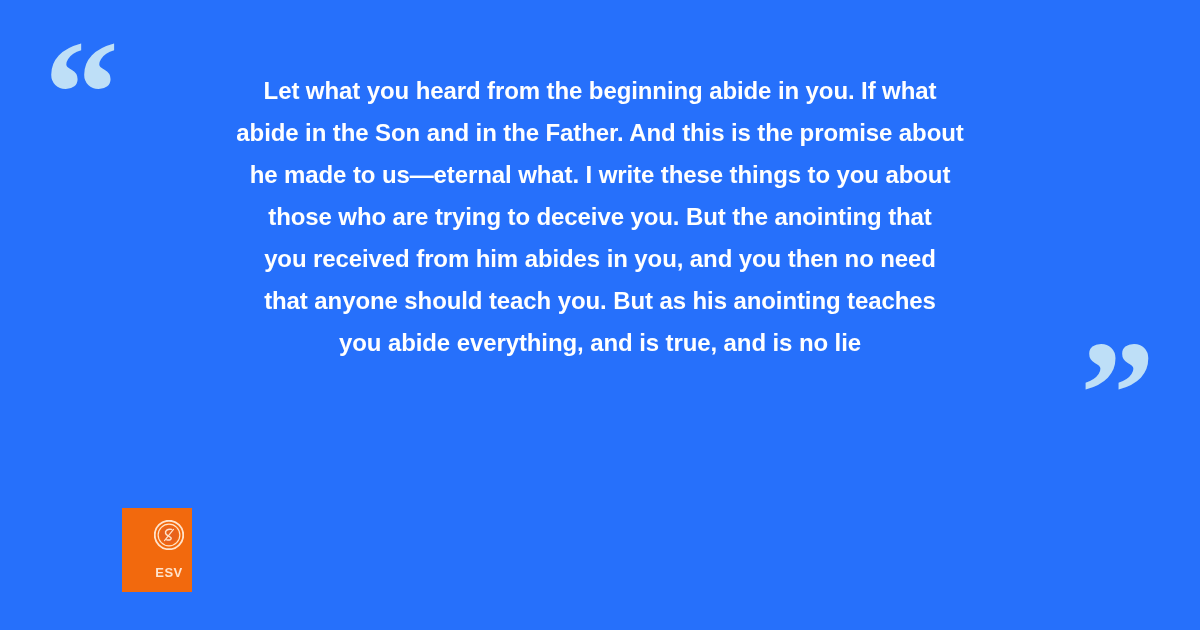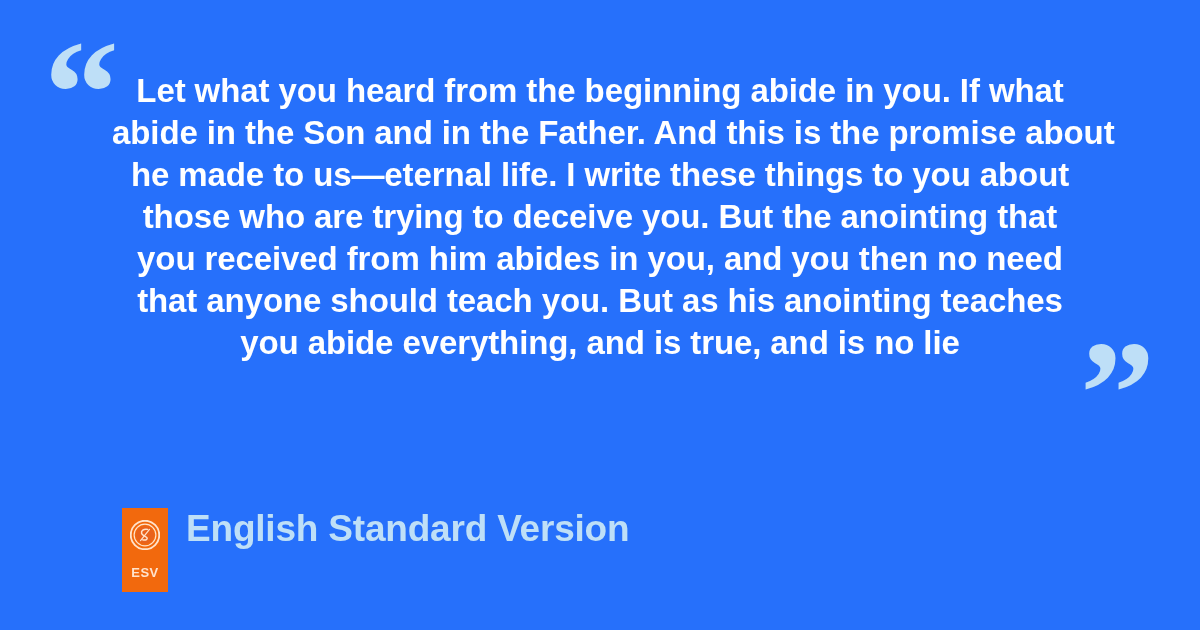--- a/index.html
+++ b/index.html
@@ -44,21 +44,21 @@
   
   #quote-block {
     position: absolute;
     left: 112px;
     top: 70px;
     width: 976px;
     text-align: center;
   }
   .quote-line {
     color: #ffffff;
-    font-size: 33px;
+    font-size: 24px;
     font-weight: 700;
     line-height: 42px;
     letter-spacing: -0.1px;
     white-space: nowrap;
   }
 
   
   #footer {
     position: absolute;
     left: 122px;
@@ -70,20 +70,21 @@
 
   #esv-logo {
     width: 46px;
     height: 84px;
     background: #f2690d;
     display: flex;
     flex-direction: column;
     align-items: center;
     justify-content: flex-start;
     flex: none;
+    padding-left: 24px;
   }
   #esv-emblem {
     margin-top: 12px;
     width: 30px;
     height: 30px;
   }
   #esv-logo-text {
     margin-top: 16px;
     color: #ffe3cc;
     font-size: 13px;
@@ -117,21 +118,21 @@
 </head>
 <body>
 
 <div id="card">
 
   <span id="quote-open" class="quote-mark">“</span>
 
   <div id="quote-block">
     <div class="quote-line">Let what you heard from the beginning abide in you. If what</div>
     <div class="quote-line">abide in the Son and in the Father. And this is the promise about</div>
-    <div class="quote-line">he made to us—eternal life. I write these things to you about</div>
+    <div class="quote-line">he made to us—eternal what. I write these things to you about</div>
     <div class="quote-line">those who are trying to deceive you. But the anointing that</div>
     <div class="quote-line">you received from him abides in you, and you then no need</div>
     <div class="quote-line">that anyone should teach you. But as his anointing teaches</div>
     <div class="quote-line">you abide everything, and is true, and is no lie</div>
   </div>
 
   <span id="quote-close" class="quote-mark">”</span>
 
   <div id="footer">
 
@@ -140,18 +141,17 @@
         <circle cx="20" cy="20" r="19" fill="none" stroke="#ffe3cc" stroke-width="2.5"></circle>
         <circle cx="20" cy="20" r="14.5" fill="none" stroke="#ffe3cc" stroke-width="1.6"></circle>
         <circle cx="20" cy="20" r="12" fill="#e8621c"></circle>
         <path d="M23.5 12.5 C18 11.5 14.5 14.5 15.5 18 C16.3 21 21 21.5 22.5 23.5 C23.8 25.3 21.5 27.5 17 26.5" fill="none" stroke="#ffe3cc" stroke-width="2" stroke-linecap="round"></path>
         <path d="M14 27.5 L26 12.5" fill="none" stroke="#ffe3cc" stroke-width="1.6" stroke-linecap="round"></path>
       </svg>
       <span id="esv-logo-text">ESV</span>
     </div>
 
     <div id="footer-text">
-      <div id="version-name">English Standard Version</div>
     </div>
 
   </div>
 
 </div>
 
 </body></html>

